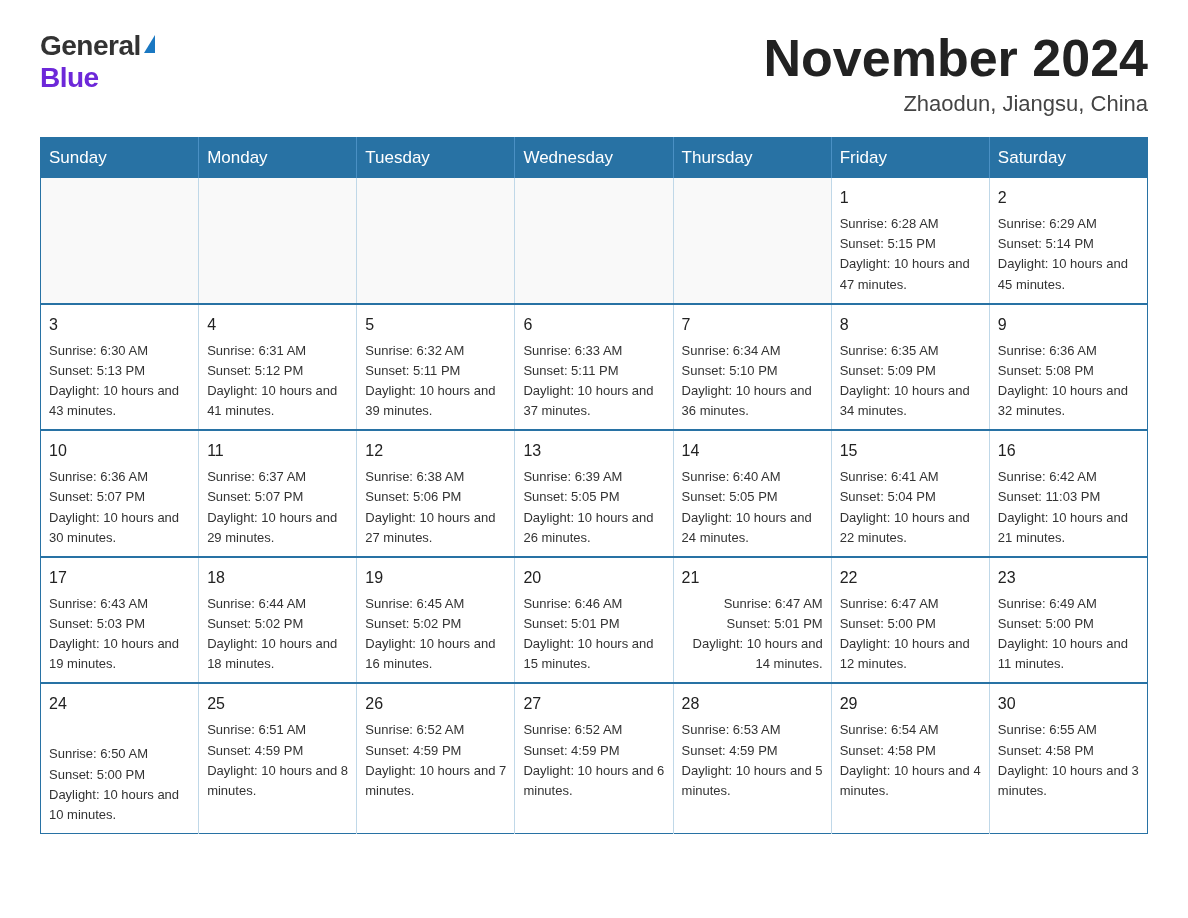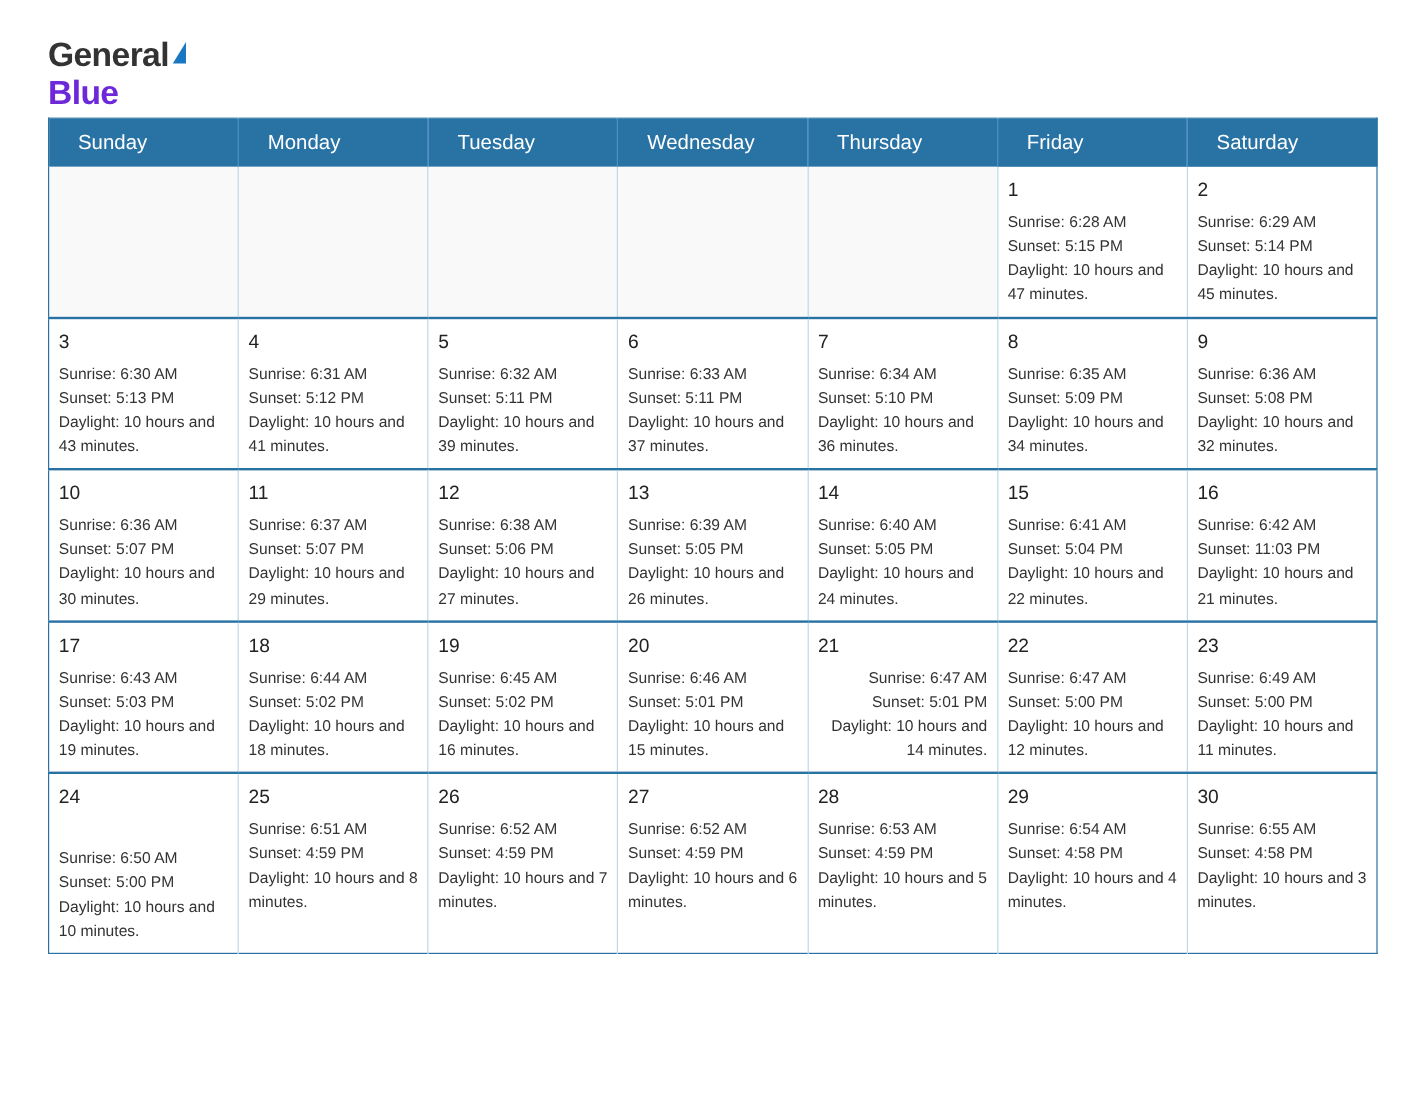--- a/index.html
+++ b/index.html
@@ -7,21 +7,21 @@
       background: #fff;
       font-family: Arial, Helvetica, sans-serif;
       padding: 30px 40px;
       width: 1188px;
       min-height: 918px;
     }
     .header {
       display: flex;
       justify-content: space-between;
       align-items: flex-start;
-      margin-bottom: 4px;
+      margin-bottom: 20px;
     }
     .logo {
       display: flex;
       flex-direction: column;
       align-items: flex-start;
     }
     .title-block {
       text-align: right;
     }
     .month-title {
@@ -38,21 +38,21 @@
     .calendar {
       width: 100%;
       border-collapse: collapse;
       border: 1.5px solid #2872a4;
     }
     .calendar th {
       background-color: #2872a4;
       color: #fff;
       font-size: 17px;
       font-weight: normal;
-      padding: 10px 24px;
+      padding: 10px 8px;
       text-align: left;
       border-right: 1px solid #4a90c4;
     }
     .calendar th:last-child {
       border-right: none;
     }
     .calendar td {
       vertical-align: top;
       padding: 8px 8px;
       border-right: 1px solid #c0d8e8;
@@ -95,20 +95,24 @@
 <div class="header">
   <div class="logo">
     <div class="logo-row1">
       <span style="font-size:28px;font-weight:bold;color:#333;letter-spacing:-0.5px;">General</span>
       <span style="display:inline-block;width:0;height:0;border-left:11px solid transparent;border-right:0;border-bottom:18px solid #1a78c2;margin-left:3px;position:relative;top:-2px;"></span>
     </div>
     <div>
       <span style="font-size:28px;font-weight:bold;color:#6d28d9;letter-spacing:-0.5px;">Blue</span>
     </div>
   </div>
+  <div class="title-block">
+    <div class="month-title">November 2024</div>
+    <div class="location">Zhaodun, Jiangsu, China</div>
+  </div>
 </div>
 
 <table class="calendar">
   <thead>
     <tr>
     <th>Sunday</th>
         <th>Monday</th>
         <th>Tuesday</th>
         <th>Wednesday</th>
         <th>Thursday</th>

